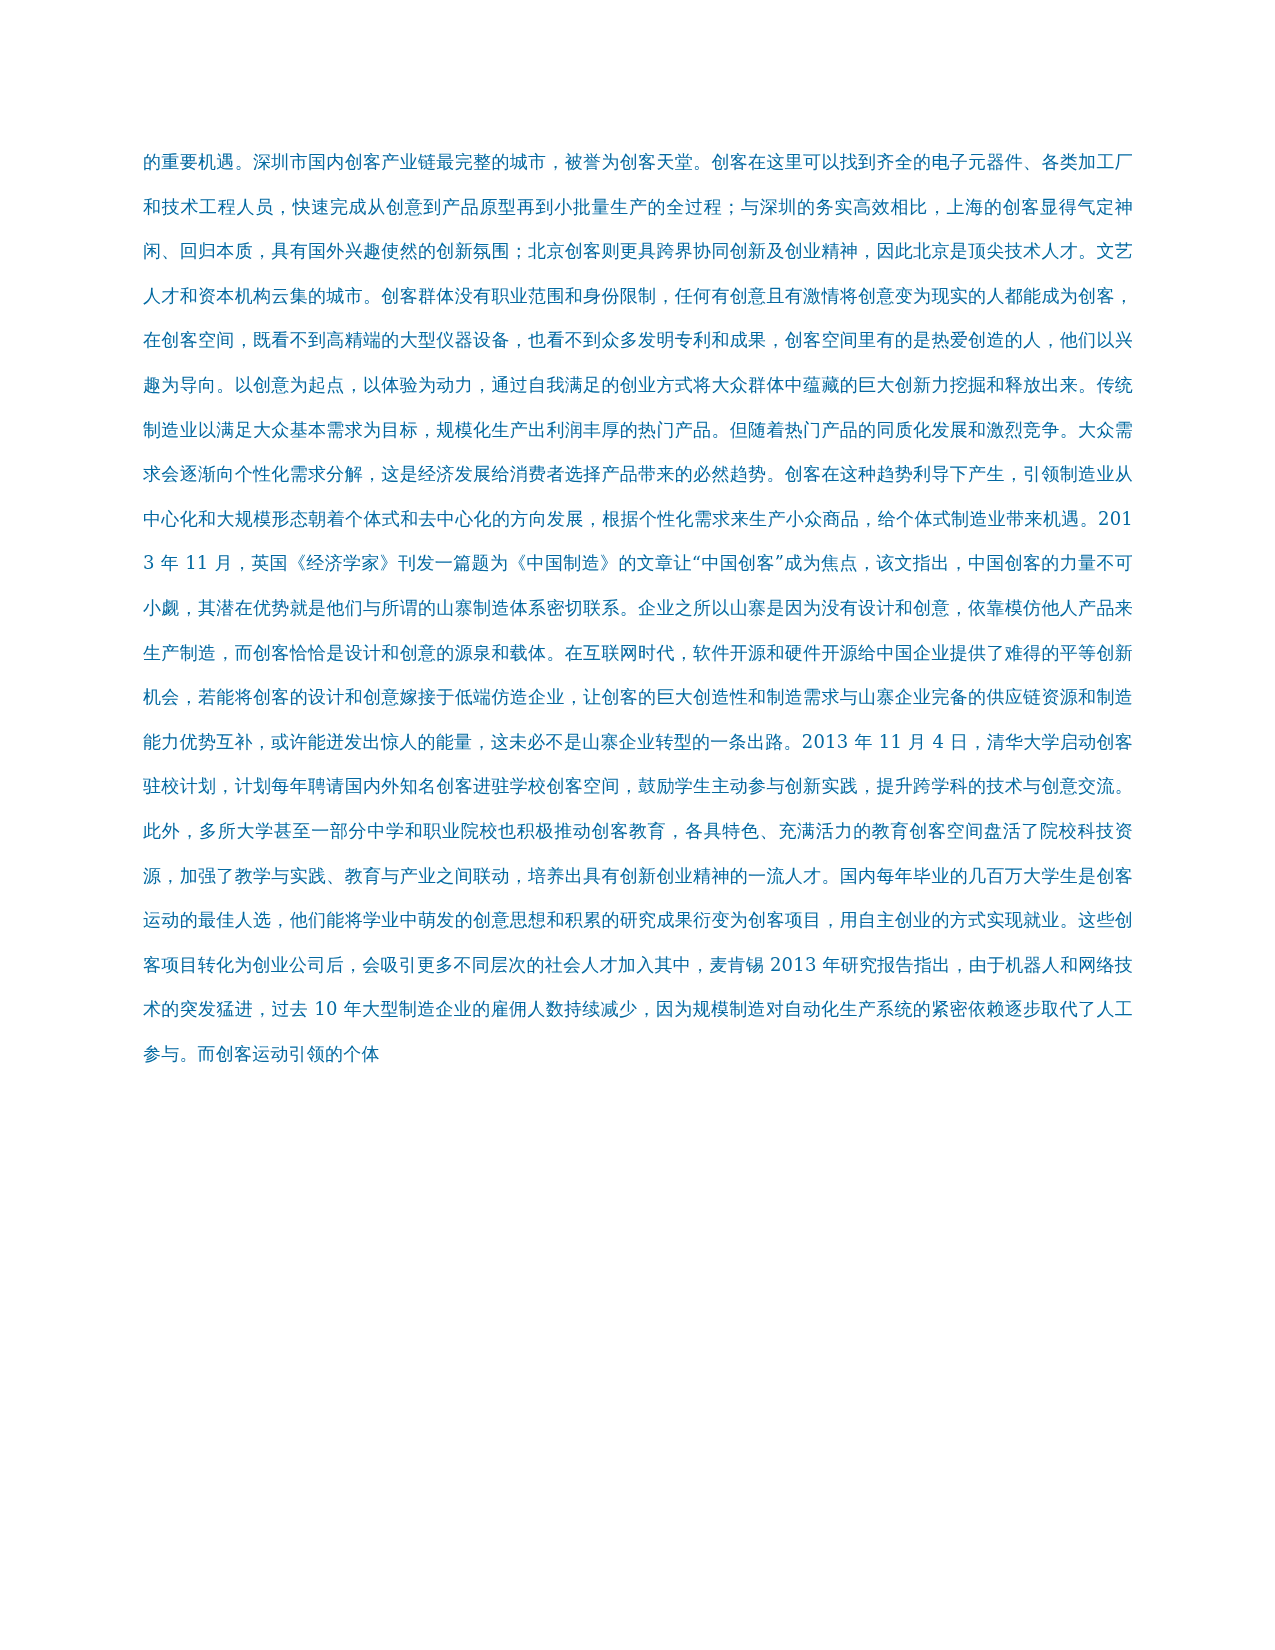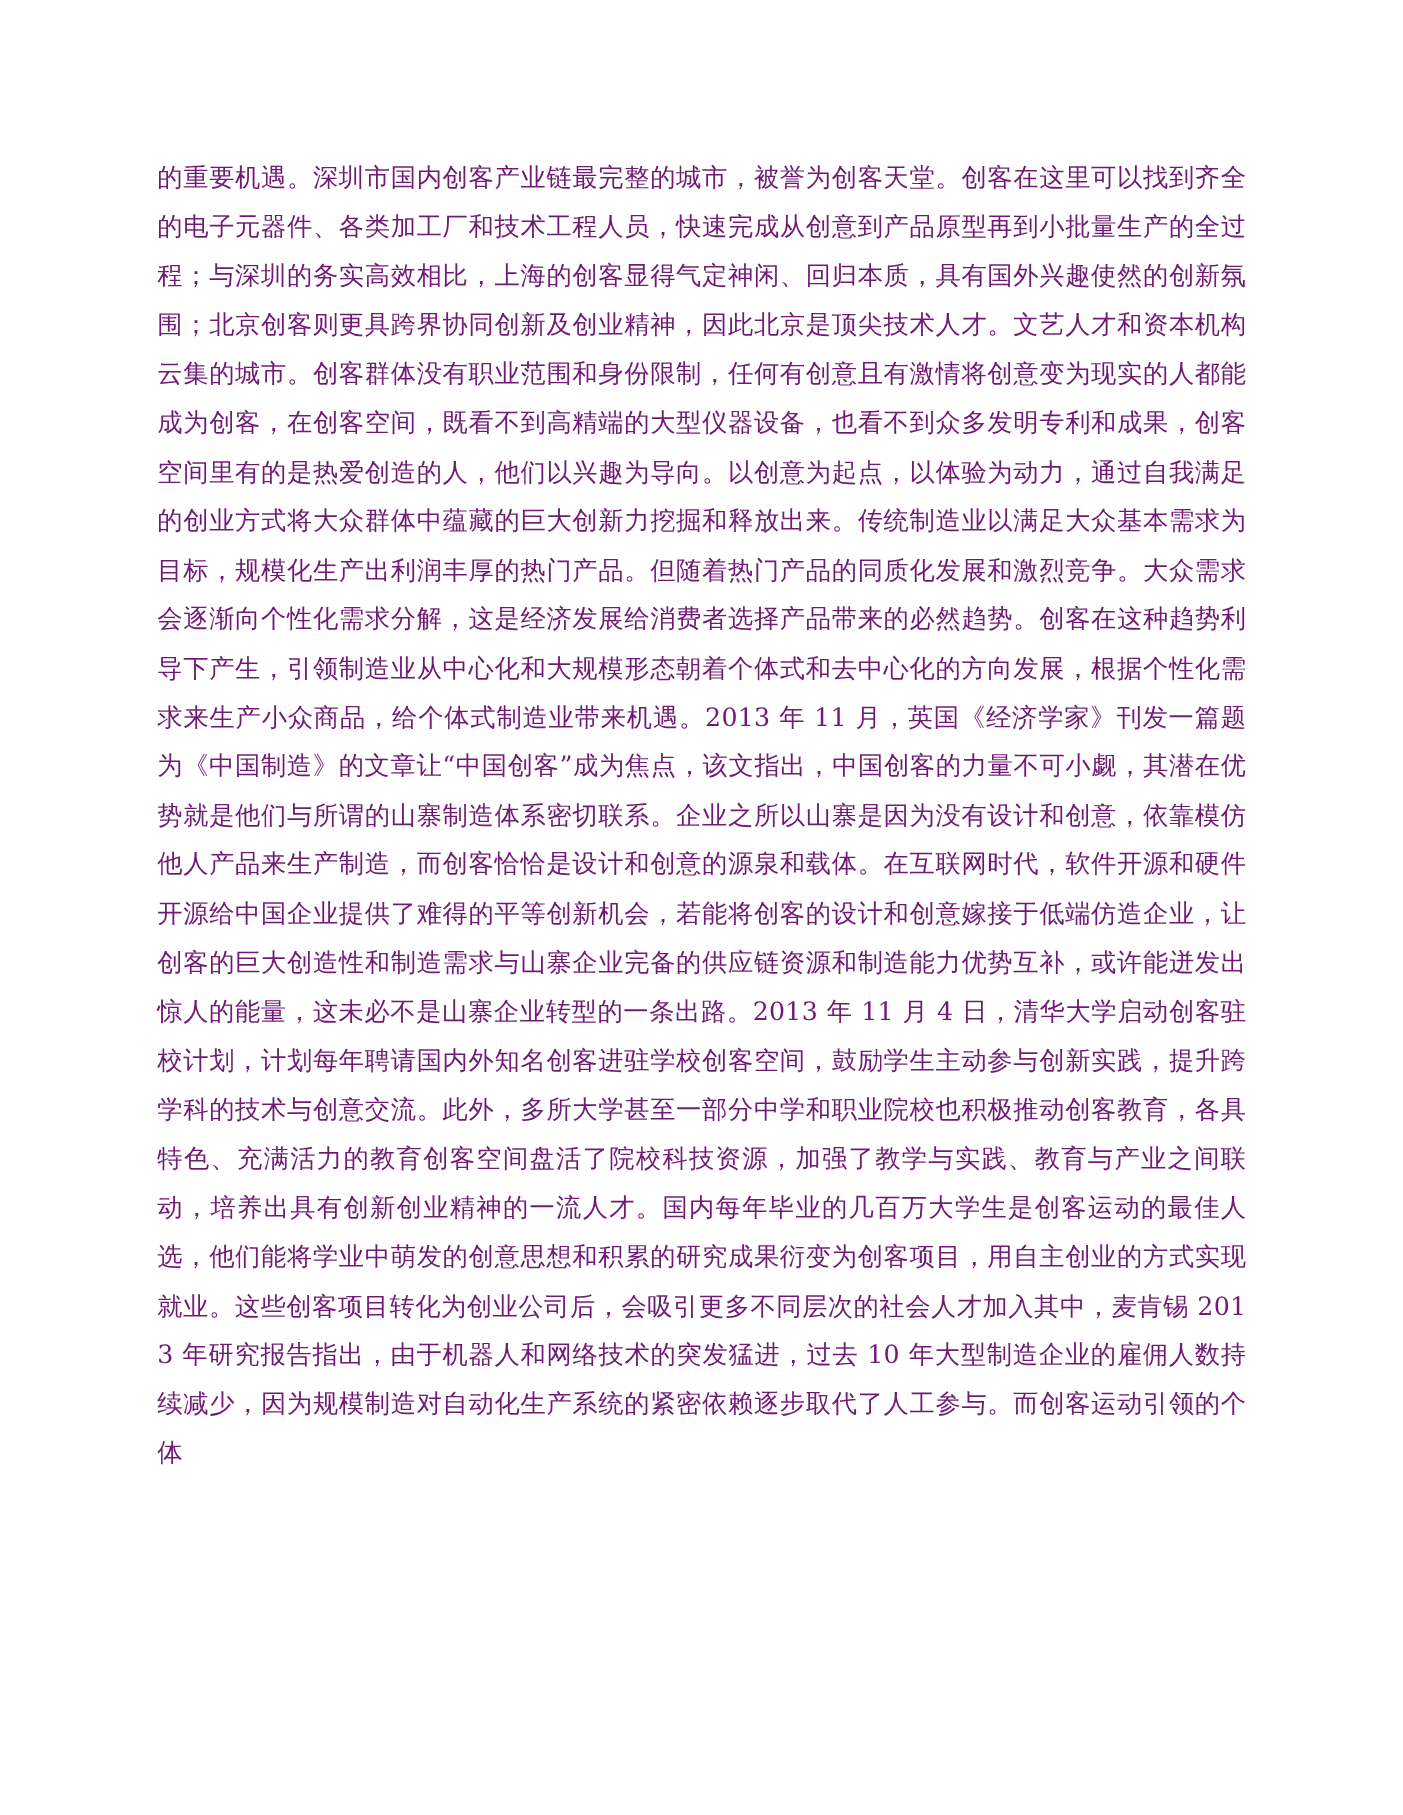--- a/index.html
+++ b/index.html
@@ -14,23 +14,23 @@
     position: relative;
     box-sizing: border-box;
     overflow: hidden;
   }
   .body-text {
     position: absolute;
     left: 143px;
     top: 140px;
     width: 990px;
     font-family: "DejaVu Serif", "Liberation Serif", serif;
-    font-size: 23px;
+    font-size: 18px;
     line-height: 44.6px;
-    color: #701a75;
+    color: #0369a1;
     text-align: justify;
     text-justify: inter-character;
     letter-spacing: 0.2px;
     white-space: pre-wrap;
     word-break: break-all;
     -webkit-font-smoothing: antialiased;
   }
 </style>
 </head>
 <body>

